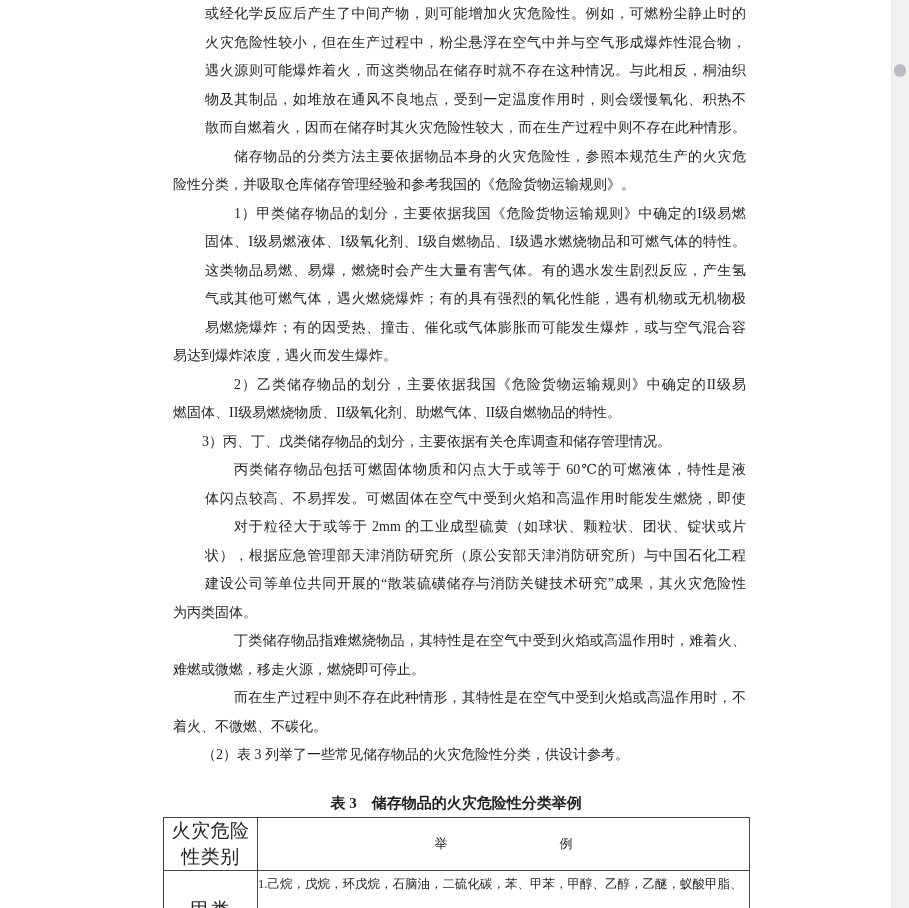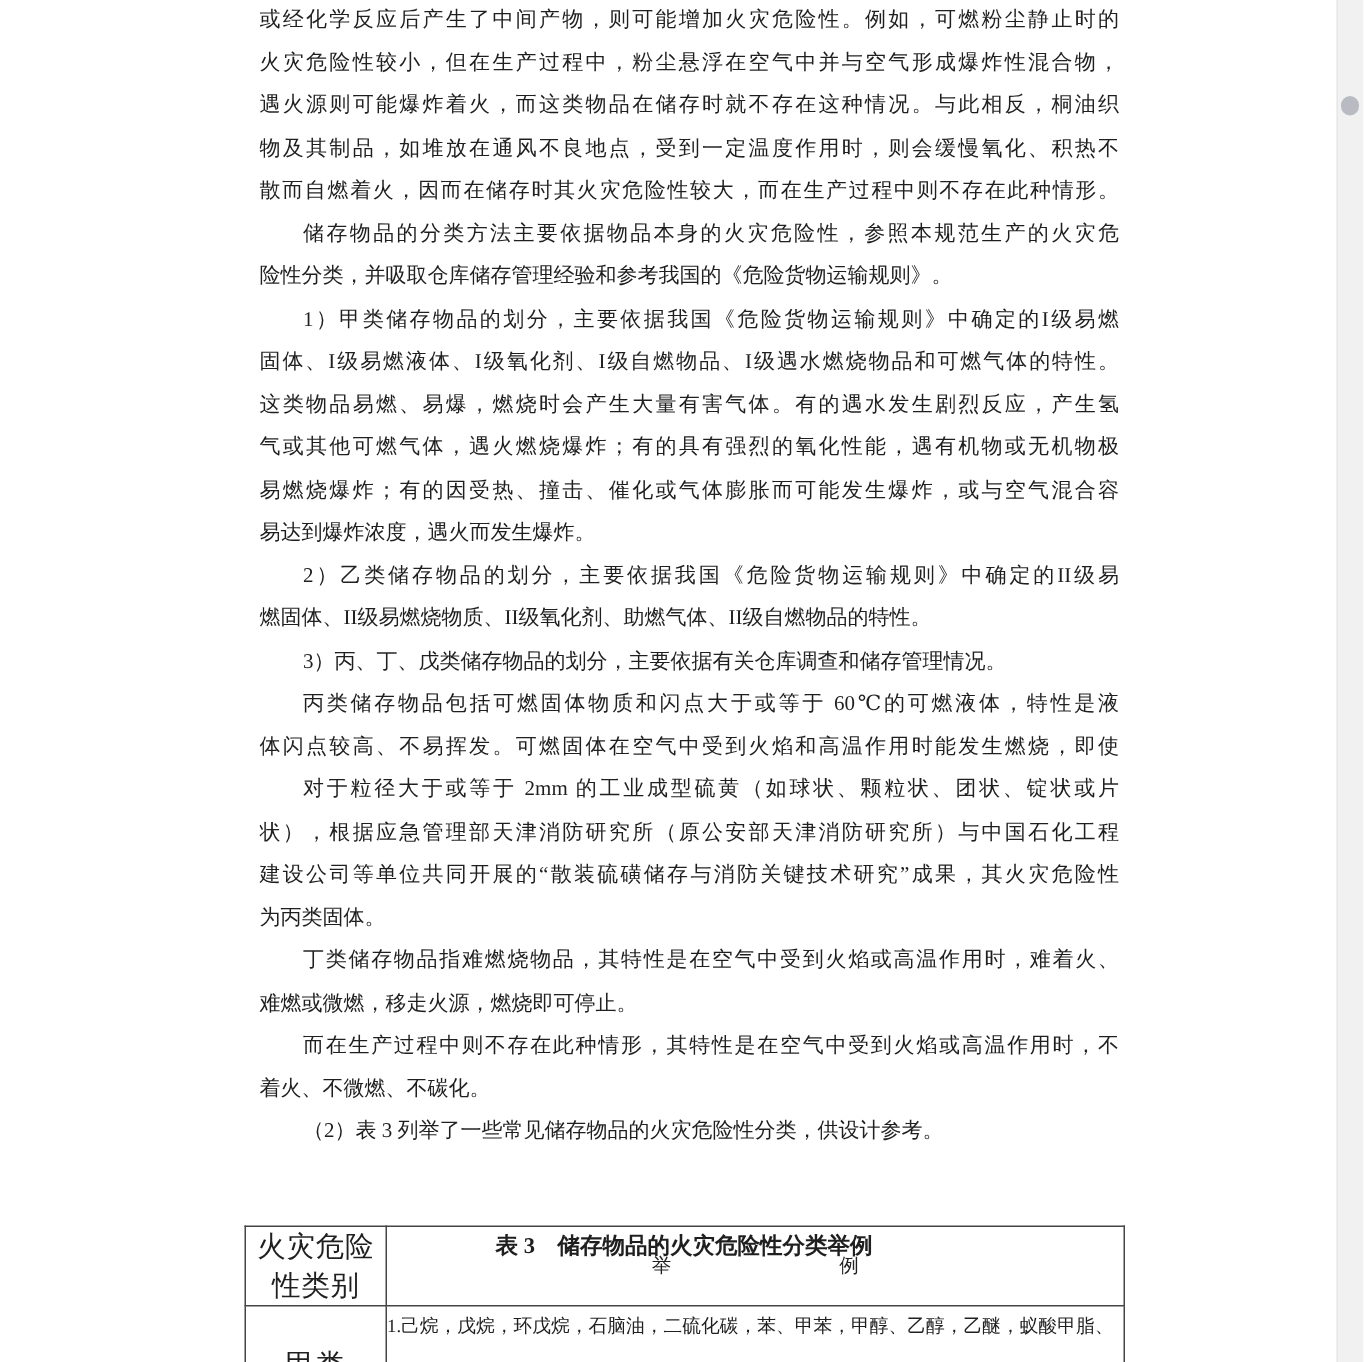--- a/index.html
+++ b/index.html
@@ -8,25 +8,25 @@
     background:#ffffff;
     font-family:"Liberation Serif","DejaVu Serif",serif;
     color:#1f1f1f;
   }
   
   .textblock{
     position:absolute;left:173px;top:0;width:573px;
     font-size:14px;line-height:28.5px;
   }
   .line{height:28.5px;overflow:hidden;white-space:nowrap;}
-  .line.j{white-space:normal;text-align:justify;text-align-last:justify;}
+  .line.j{white-space:normal;text-align:justify;text-align-last:justify;margin-left:32px;}
   .line.ind{padding-left:29px;}
   
   .caption{
-    position:absolute;left:163px;top:820px;width:586px;height:23px;
+    position:absolute;left:163px;top:792px;width:586px;height:23px;
     text-align:center;font-weight:700;font-size:15px;line-height:23px;
   }
   
   .tablewrap{position:absolute;left:163px;top:817px;width:586px;}
   table.cls{
     width:586px;border-collapse:collapse;table-layout:fixed;
   }
   table.cls th, table.cls td{
     border:1.5px solid #454545;padding:0;vertical-align:middle;
   }

